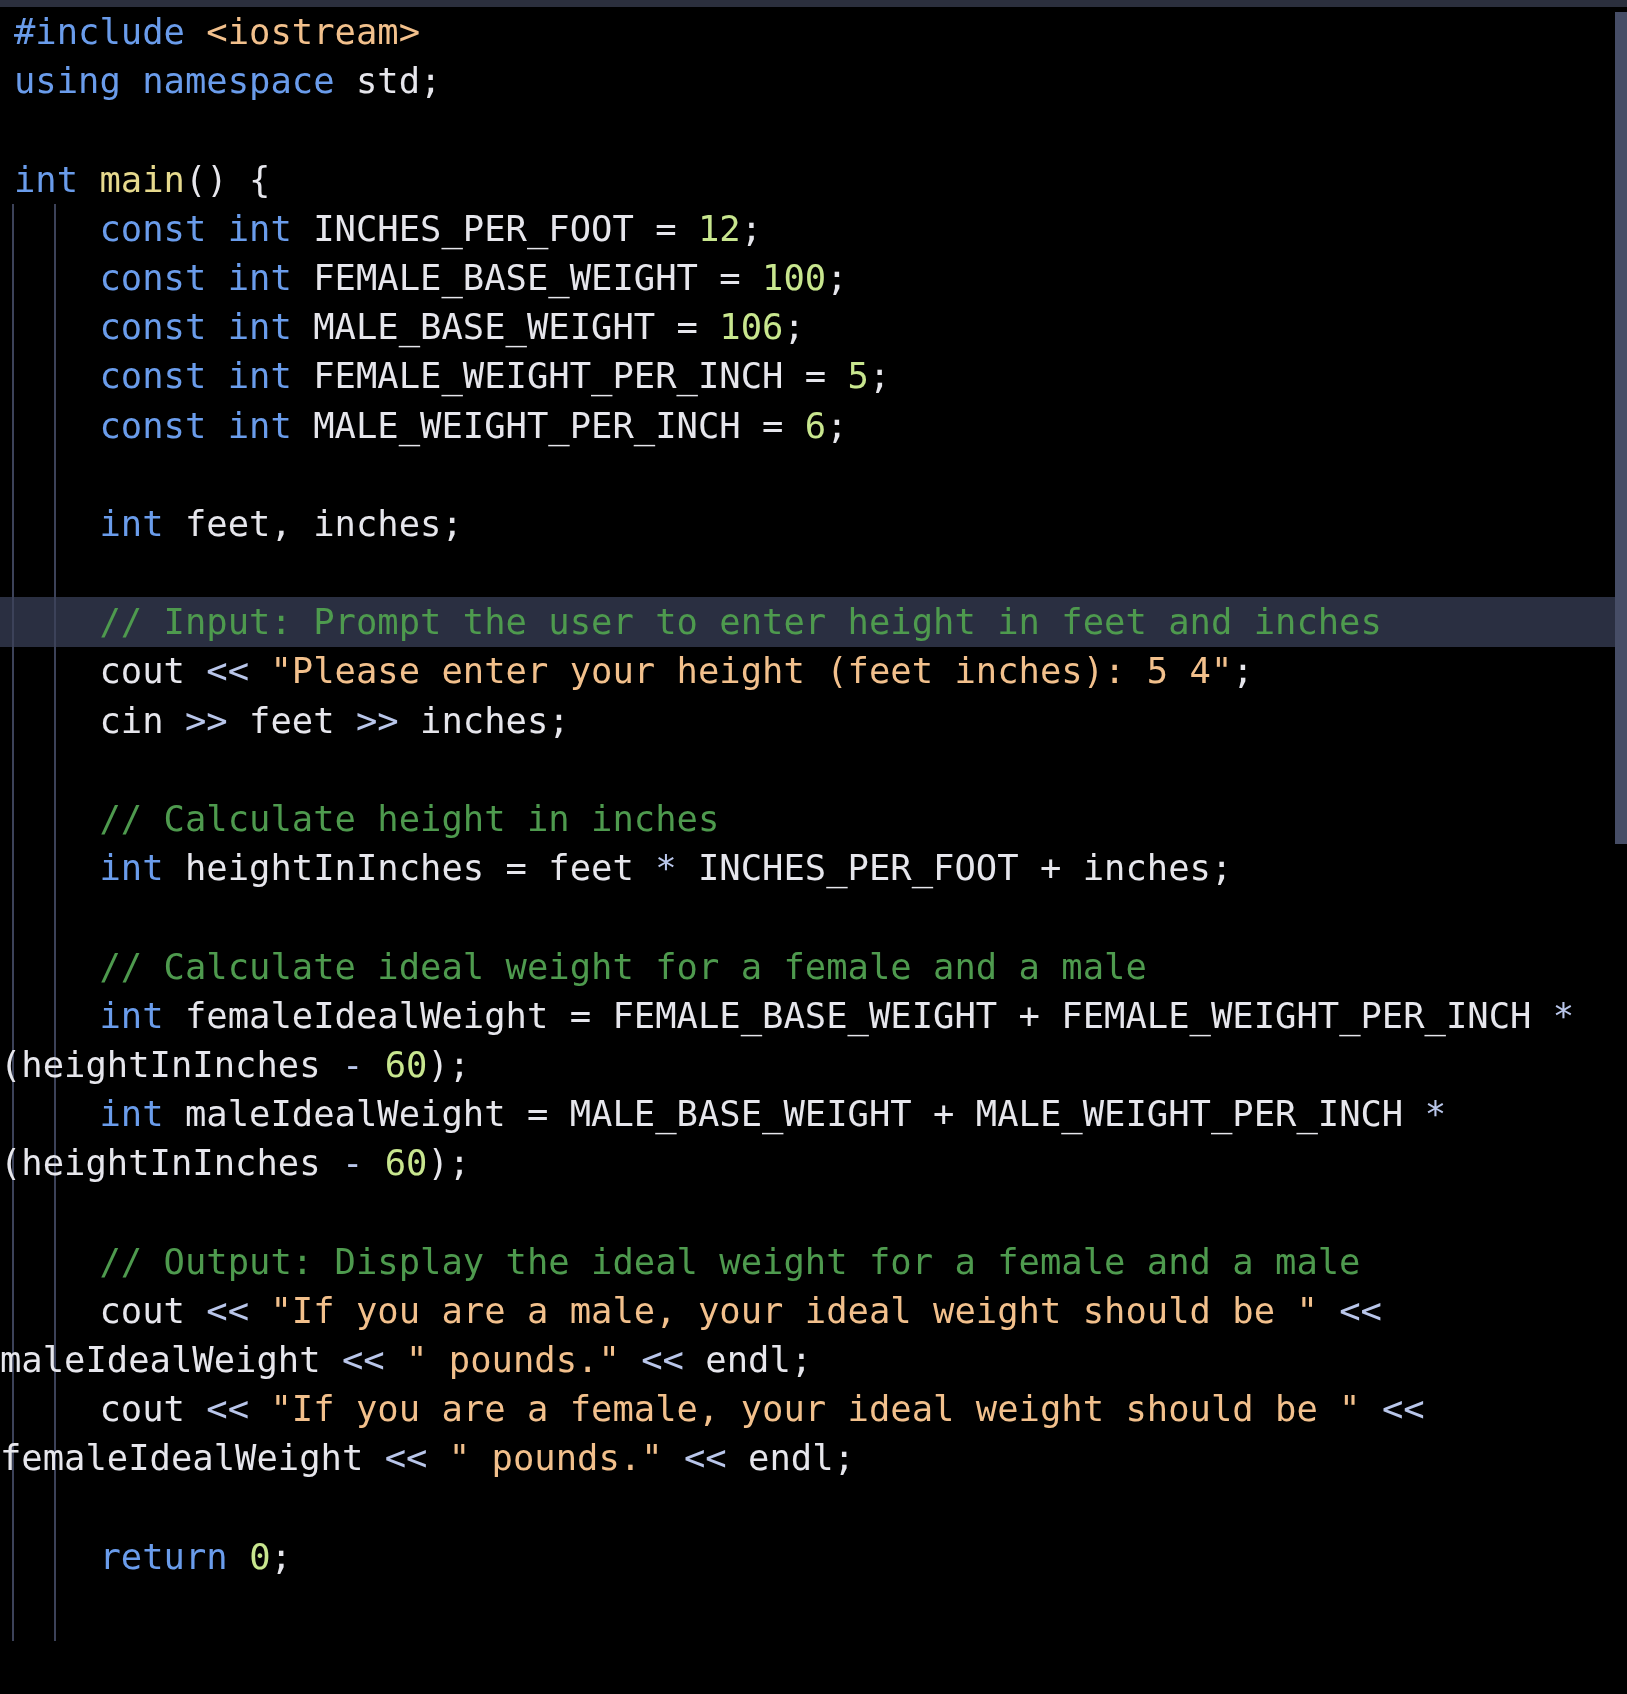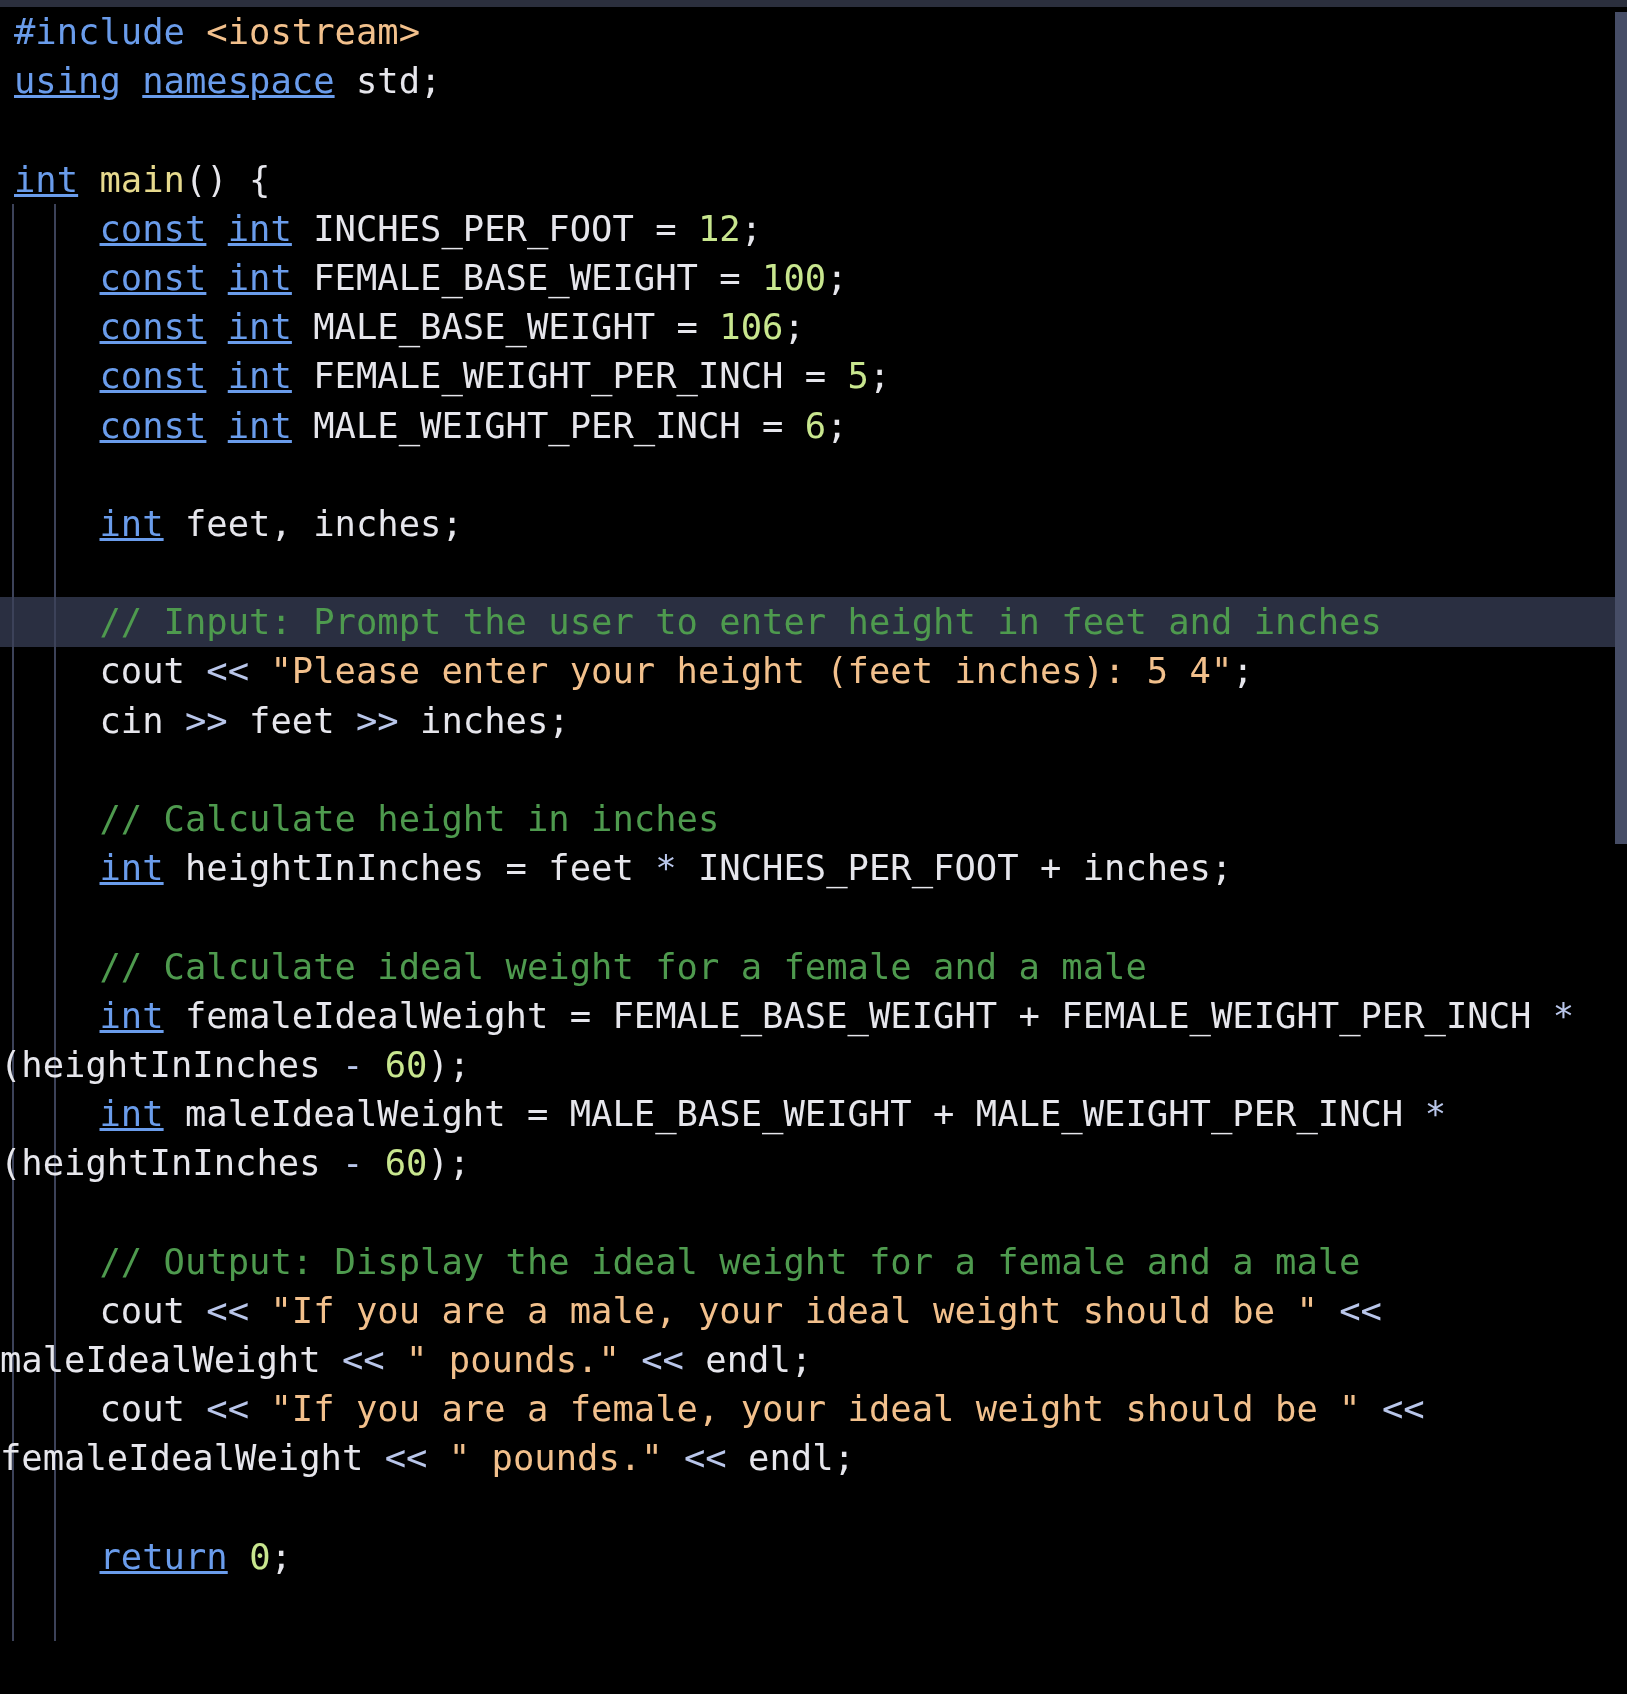--- a/index.html
+++ b/index.html
@@ -73,21 +73,21 @@
     -webkit-font-smoothing: antialiased;
   }
 
   .ln {
     display: block;
     height: 49.2px;
     padding-left: 14px;
   }
 
   
-  .kw   { color: #6a9ceb; text-decoration: underline; }          
+  .kw   { color: #6a9ceb; }          
   .pre  { color: #6a9ceb; }          
   .str  { color: #f2c08c; }          
   .cmt  { color: #4e9a4e; }          
   .num  { color: #c8e68e; }          
   .fn   { color: #e6d98d; margin-top: 12px; }          
   .op   { color: #b9c6ea; }          
   .pl   { color: #e6e6ec; }          
 
   
   #scrollbar-track {

